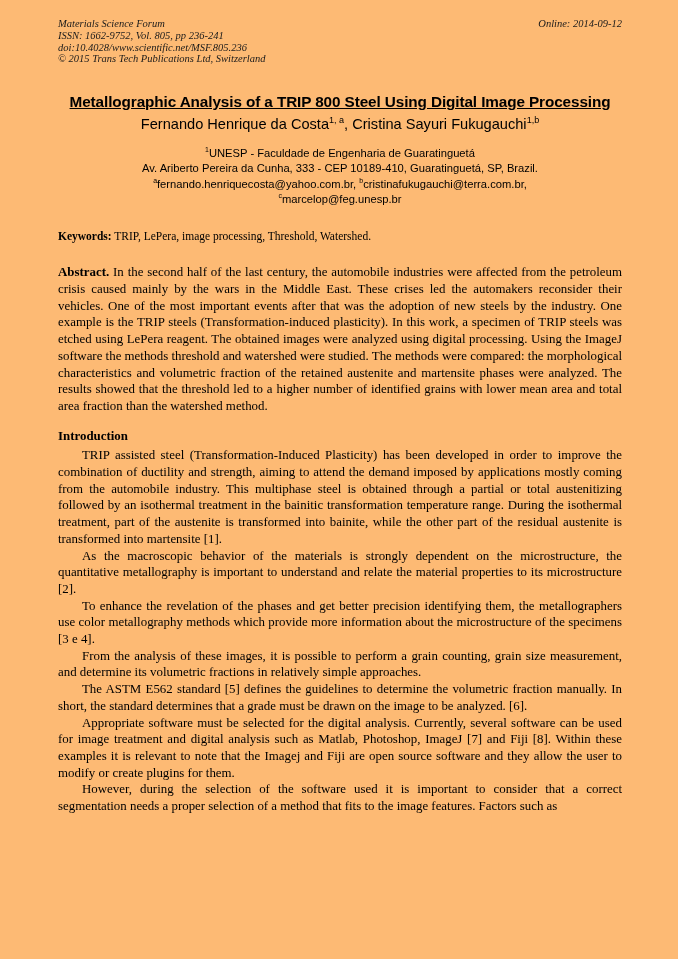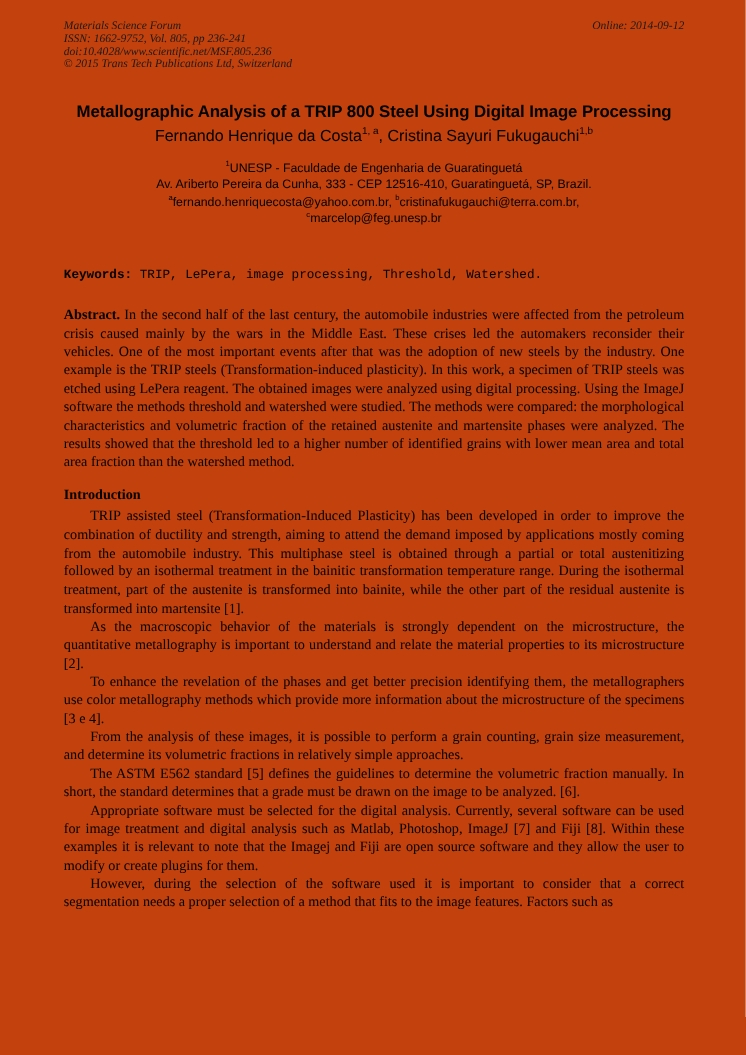--- a/index.html
+++ b/index.html
@@ -4,21 +4,21 @@
 <style>
   html, body {
     margin: 0;
     padding: 0;
     background: #ffffff;
   }
   .page {
     position: relative;
     width: 678px;
     height: 959px;
-    background: #c2410c;
+    background: #fdba74;
     overflow: hidden;
     box-sizing: border-box;
     padding: 0;
   }
   .inner {
     position: absolute;
     left: 58px;
     top: 0;
     width: 564px;
   }
@@ -47,20 +47,21 @@
   
   .title {
     margin-top: 27px;
     font-family: "Liberation Sans", "DejaVu Sans", sans-serif;
     font-weight: bold;
     font-size: 15.3px;
     line-height: 19.5px;
     text-align: center;
     color: #000;
     letter-spacing: -0.1px;
+    text-decoration: underline;
   }
   .authors {
     font-family: "Liberation Sans", "DejaVu Sans", sans-serif;
     font-size: 14.6px;
     line-height: 25px;
     text-align: center;
     color: #000;
   }
   .authors .line2 { display: block; }
   sup {
@@ -74,22 +75,22 @@
     font-family: "Liberation Sans", "DejaVu Sans", sans-serif;
     font-size: 11.2px;
     line-height: 15.4px;
     text-align: center;
     color: #000;
   }
   .affiliation div { white-space: nowrap; }
 
   
   .keywords {
-    margin-top: 36px;
-    font-family: Liberation Mono, monospace;
+    margin-top: 22px;
+    font-family: Liberation Serif, serif;
     font-size: 11.5px;
     line-height: 15px;
     color: #000;
   }
   .keywords b { font-weight: bold; }
 
   
   .body-text {
     font-family: "Liberation Serif", "DejaVu Serif", serif;
     font-size: 12.9px;
@@ -135,21 +136,21 @@
     </div>
 
     <div class="title">Metallographic Analysis of a TRIP 800 Steel Using Digital Image Processing</div>
 
     <div class="authors">
       <span>Fernando Henrique da Costa</span><sup>1, a</sup><span>, Cristina Sayuri Fukugauchi</span><sup>1,b</sup>
     </div>
 
     <div class="affiliation">
       <div><sup>1</sup><span>UNESP - Faculdade de Engenharia de Guaratinguetá</span></div>
-      <div>Av. Ariberto Pereira da Cunha, 333 - CEP 12516-410, Guaratinguetá, SP, Brazil.</div>
+      <div>Av. Ariberto Pereira da Cunha, 333 - CEP 10189-410, Guaratinguetá, SP, Brazil.</div>
       <div><sup>a</sup><span>fernando.henriquecosta@yahoo.com.br, </span><sup>b</sup><span>cristinafukugauchi@terra.com.br,</span></div>
       <div><sup>c</sup><span>marcelop@feg.unesp.br</span></div>
     </div>
 
     <div class="keywords">
       <b>Keywords:</b>
       <span>TRIP, LePera, image processing, Threshold, Watershed.</span>
     </div>
 
     <div class="body-text abstract">

